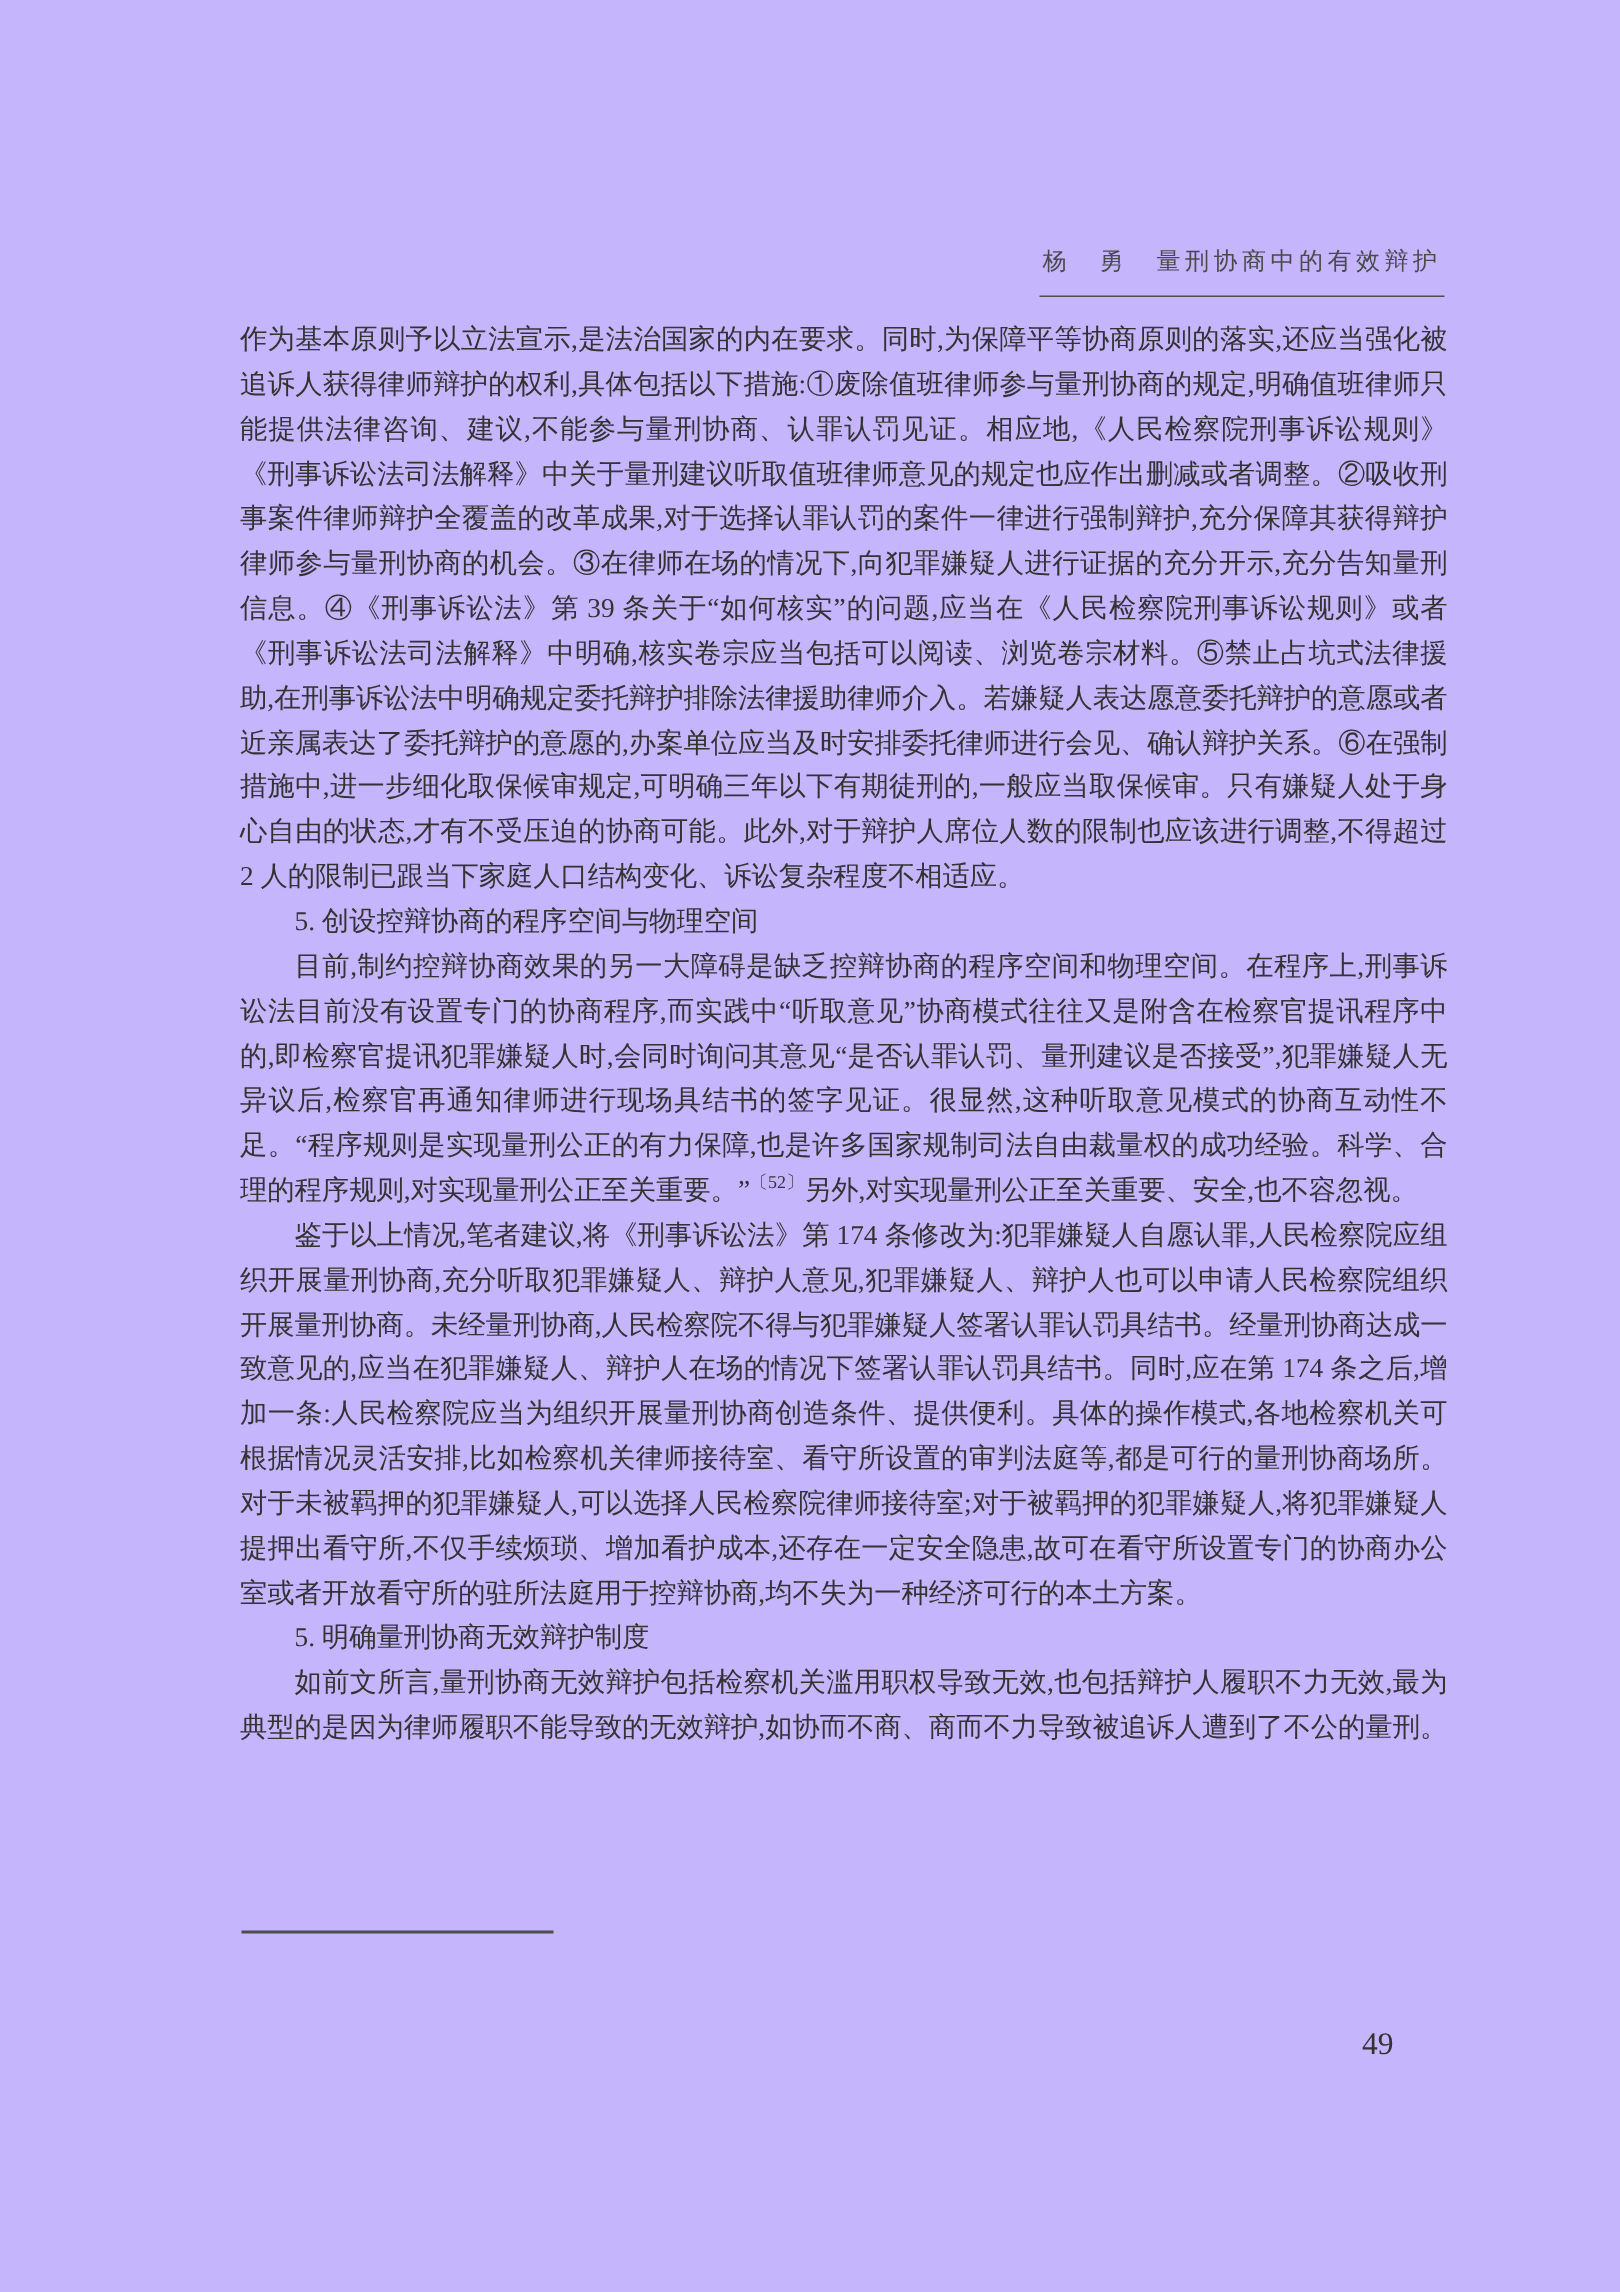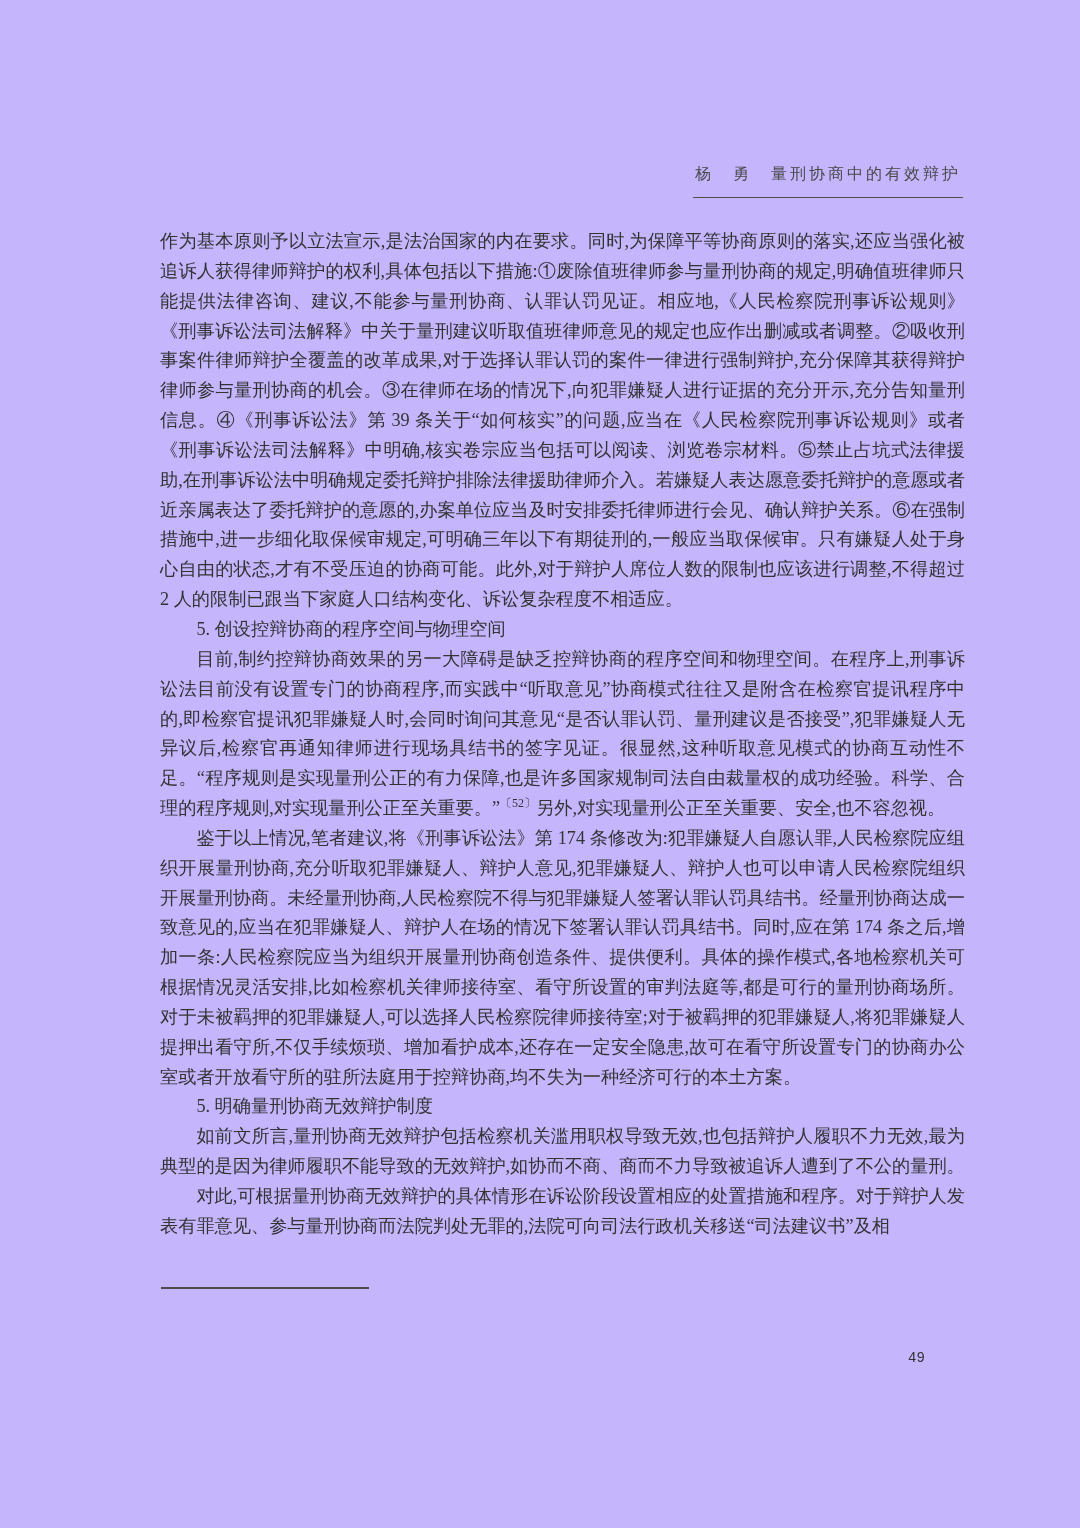--- a/index.html
+++ b/index.html
@@ -21,21 +21,21 @@
     font-size: 16px;
     letter-spacing: 3px;
     color: #4a4a4a;
     padding: 0 2px 12px 2px;
     border-bottom: 1.5px solid #4d4d4d;
     white-space: nowrap;
   }
   .body-text {
     position: absolute;
     left: 160px;
-    top: 227px;
+    top: 212px;
     width: 805px;
     font-size: 18.2px;
     line-height: 29.85px;
     text-align: justify;
     text-justify: inter-character;
     color: #333333;
   }
   .body-text p { margin: 0; text-indent: 2em; }
   .body-text p.continued { text-indent: 0; }
   .footnote-ref-sup {
@@ -59,40 +59,38 @@
     font-size: 16px;
     line-height: 25px;
     color: #3a3a3a;
     text-indent: 18px;
   }
   .footnote .fn-marker { margin-right: 14px; }
   .page-number {
     position: absolute;
     left: 908px;
     top: 1350px;
-    font-size: 14px;
+    font-size: 21px;
     color: #333333;
-    font-family: Liberation Mono, monospace;
   }
 </style>
 </head>
 <body>
 
 <div class="page">
 
   <div class="running-header">杨　勇　量刑协商中的有效辩护</div>
 
   <div class="body-text">
     <p class="continued">作为基本原则予以立法宣示,是法治国家的内在要求。同时,为保障平等协商原则的落实,还应当强化被追诉人获得律师辩护的权利,具体包括以下措施:①废除值班律师参与量刑协商的规定,明确值班律师只能提供法律咨询、建议,不能参与量刑协商、认罪认罚见证。相应地,《人民检察院刑事诉讼规则》《刑事诉讼法司法解释》中关于量刑建议听取值班律师意见的规定也应作出删减或者调整。②吸收刑事案件律师辩护全覆盖的改革成果,对于选择认罪认罚的案件一律进行强制辩护,充分保障其获得辩护律师参与量刑协商的机会。③在律师在场的情况下,向犯罪嫌疑人进行证据的充分开示,充分告知量刑信息。④《刑事诉讼法》第 39 条关于“如何核实”的问题,应当在《人民检察院刑事诉讼规则》或者《刑事诉讼法司法解释》中明确,核实卷宗应当包括可以阅读、浏览卷宗材料。⑤禁止占坑式法律援助,在刑事诉讼法中明确规定委托辩护排除法律援助律师介入。若嫌疑人表达愿意委托辩护的意愿或者近亲属表达了委托辩护的意愿的,办案单位应当及时安排委托律师进行会见、确认辩护关系。⑥在强制措施中,进一步细化取保候审规定,可明确三年以下有期徒刑的,一般应当取保候审。只有嫌疑人处于身心自由的状态,才有不受压迫的协商可能。此外,对于辩护人席位人数的限制也应该进行调整,不得超过 2 人的限制已跟当下家庭人口结构变化、诉讼复杂程度不相适应。</p>
     <p>5. 创设控辩协商的程序空间与物理空间</p>
     <p><span>目前,制约控辩协商效果的另一大障碍是缺乏控辩协商的程序空间和物理空间。在程序上,刑事诉讼法目前没有设置专门的协商程序,而实践中“听取意见”协商模式往往又是附含在检察官提讯程序中的,即检察官提讯犯罪嫌疑人时,会同时询问其意见“是否认罪认罚、量刑建议是否接受”,犯罪嫌疑人无异议后,检察官再通知律师进行现场具结书的签字见证。很显然,这种听取意见模式的协商互动性不足。“程序规则是实现量刑公正的有力保障,也是许多国家规制司法自由裁量权的成功经验。科学、合理的程序规则,对实现量刑公正至关重要。”</span><span class="footnote-ref-sup">〔52〕</span><span>另外,对实现量刑公正至关重要、安全,也不容忽视。</span></p>
     <p>鉴于以上情况,笔者建议,将《刑事诉讼法》第 174 条修改为:犯罪嫌疑人自愿认罪,人民检察院应组织开展量刑协商,充分听取犯罪嫌疑人、辩护人意见,犯罪嫌疑人、辩护人也可以申请人民检察院组织开展量刑协商。未经量刑协商,人民检察院不得与犯罪嫌疑人签署认罪认罚具结书。经量刑协商达成一致意见的,应当在犯罪嫌疑人、辩护人在场的情况下签署认罪认罚具结书。同时,应在第 174 条之后,增加一条:人民检察院应当为组织开展量刑协商创造条件、提供便利。具体的操作模式,各地检察机关可根据情况灵活安排,比如检察机关律师接待室、看守所设置的审判法庭等,都是可行的量刑协商场所。对于未被羁押的犯罪嫌疑人,可以选择人民检察院律师接待室;对于被羁押的犯罪嫌疑人,将犯罪嫌疑人提押出看守所,不仅手续烦琐、增加看护成本,还存在一定安全隐患,故可在看守所设置专门的协商办公室或者开放看守所的驻所法庭用于控辩协商,均不失为一种经济可行的本土方案。</p>
     <p>5. 明确量刑协商无效辩护制度</p>
     <p>如前文所言,量刑协商无效辩护包括检察机关滥用职权导致无效,也包括辩护人履职不力无效,最为典型的是因为律师履职不能导致的无效辩护,如协而不商、商而不力导致被追诉人遭到了不公的量刑。</p>
-    <p>对此,可根据量刑协商无效辩护的具体情形在诉讼阶段设置相应的处置措施和程序。对于辩护人发表有罪意见、参与量刑协商而法院判处无罪的,法院可向司法行政机关移送“司法建议书”及相</p>
   </div>
 
   <div class="footnote-rule"></div>
 
 
   <div class="page-number">49</div>
 
 </div>
 
 </body></html>

